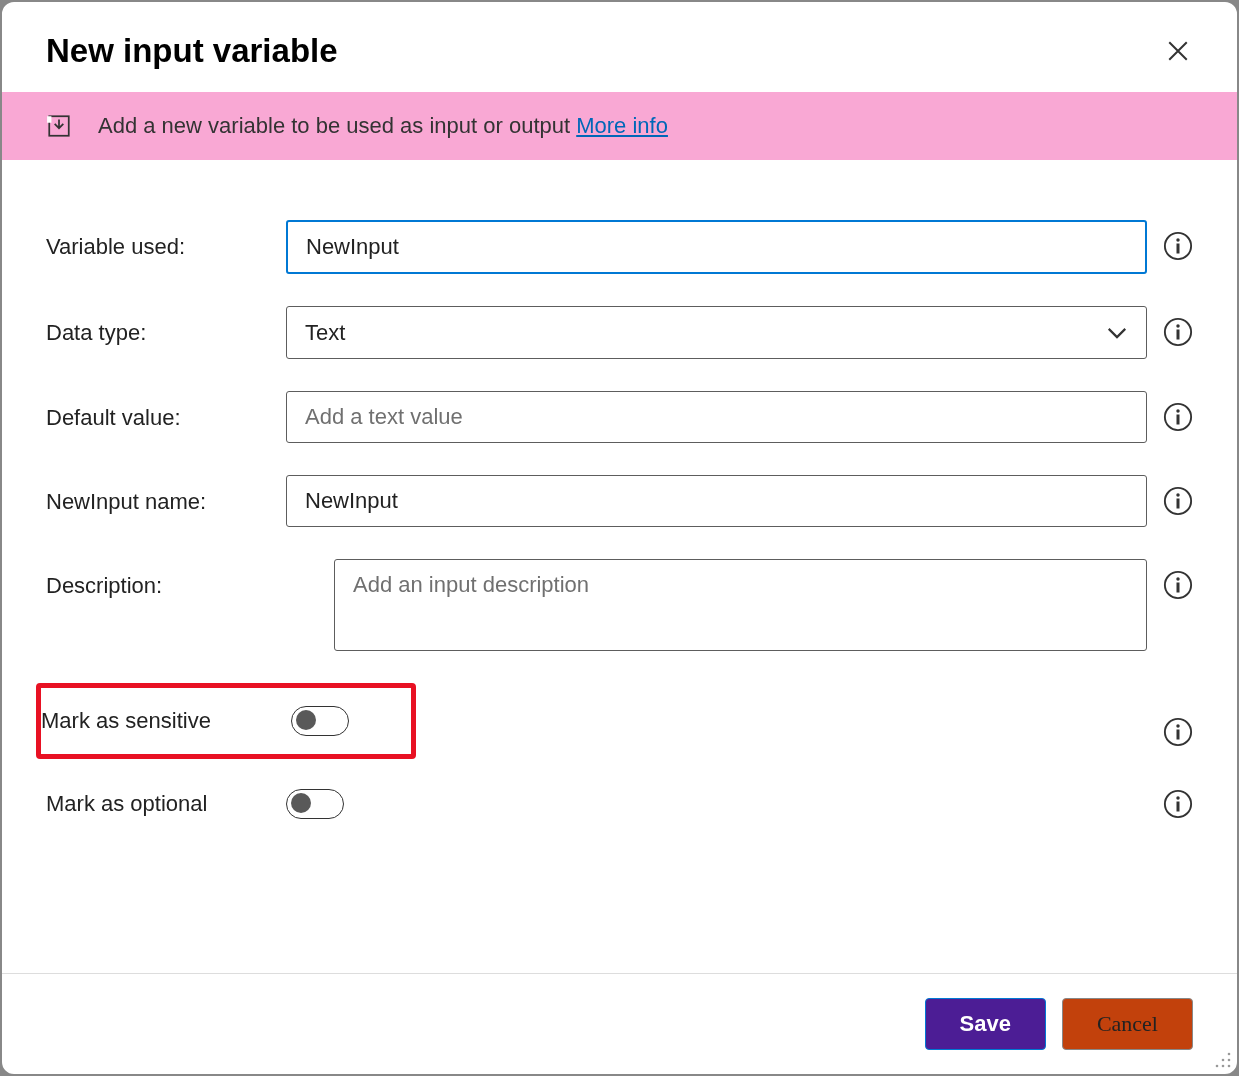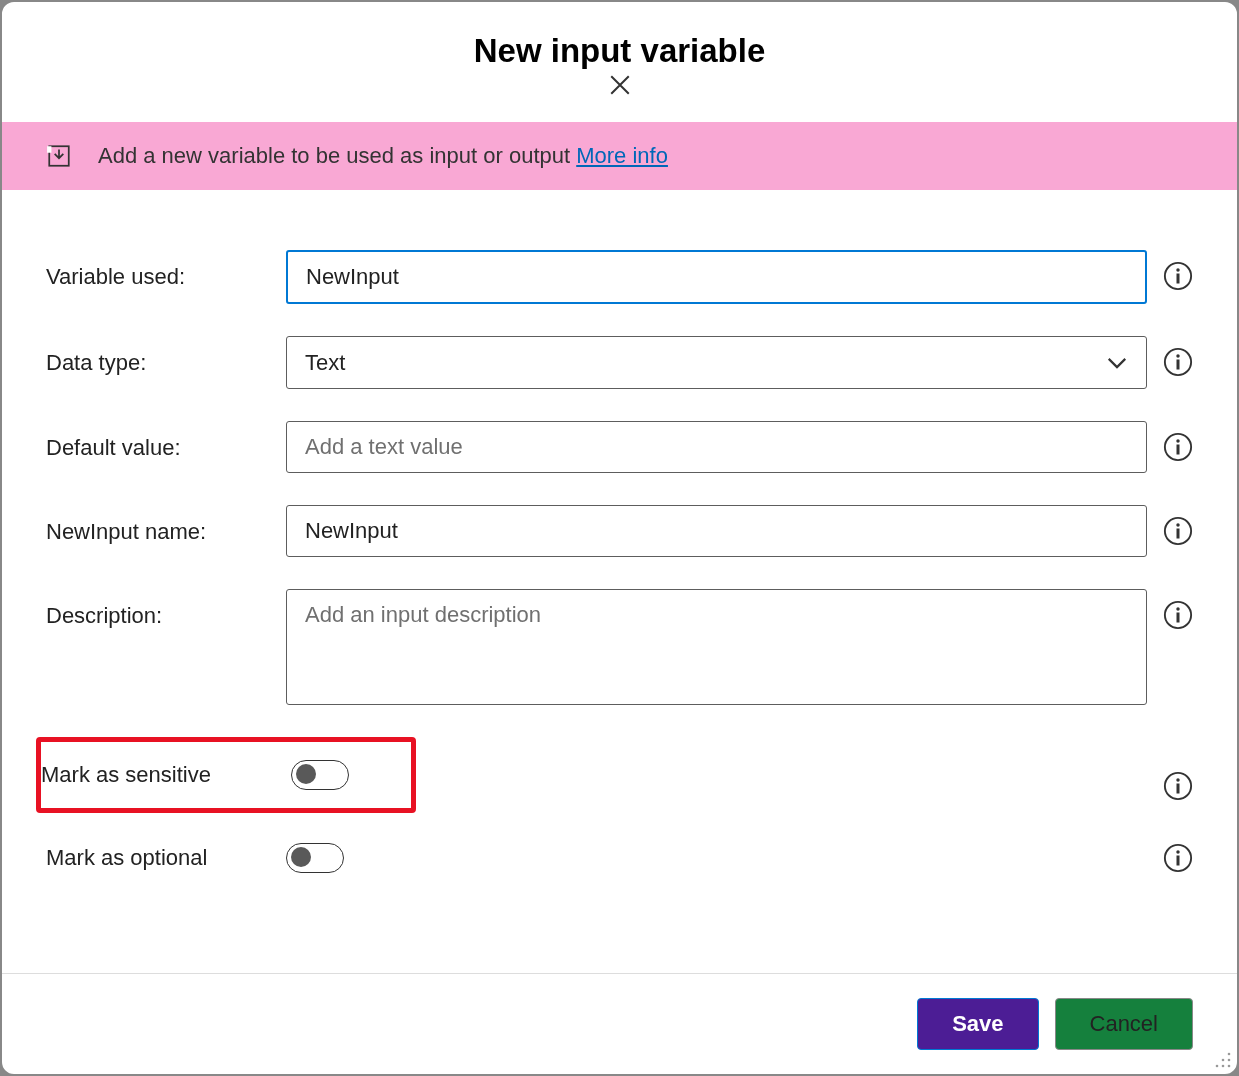--- a/index.html
+++ b/index.html
@@ -13,21 +13,20 @@
     position: relative;
     border: 2px solid #888;
     display: flex;
     flex-direction: column;
   }
   .header {
     display: flex;
     align-items: center;
     justify-content: space-between;
     padding: 30px 44px 22px 44px;
-    flex-direction: column;
   }
   .title {
     font-size: 33px;
     font-weight: 600;
     color: #000;
   }
   .close-btn {
     cursor: pointer;
     width: 30px; height: 30px;
     display:flex;align-items:center;justify-content:center;
@@ -84,22 +83,23 @@
   .focused { border: 2px solid #0078d4; }
   .select-box {
     display:flex;
     align-items:center;
     justify-content:space-between;
     cursor:pointer;
     height: 53px;
   }
   .select-box svg { width:22px; height:22px; }
   .textarea {
-    height: 116px;
+    height: 92px;
     resize: none;
+    margin-left: 48px;
   }
   .info-icon {
     width: 30px; height: 30px;
     flex-shrink:0;
     margin-top: 11px;
     cursor:pointer;
   }
   .info-icon svg { width:100%; height:100%; }
   .toggle-row {
     display:flex;
@@ -154,23 +154,24 @@
     cursor:pointer;
     font-family:inherit;
   }
   .btn-primary {
     background:#4c1d95;
     color:#fff;
     border:1.5px solid #0078d4;
     font-weight:600;
   }
   .btn-secondary {
-    background:#15803d;
+    background:#c2410c;
     color:#222;
     border:1.5px solid #888;
+    font-family:Liberation Serif, serif;
   }
   .resize-grip {
     position:absolute;
     right:4px; bottom:4px;
     width:20px; height:20px;
   }
 </style>
 </head>
 <body>
 

